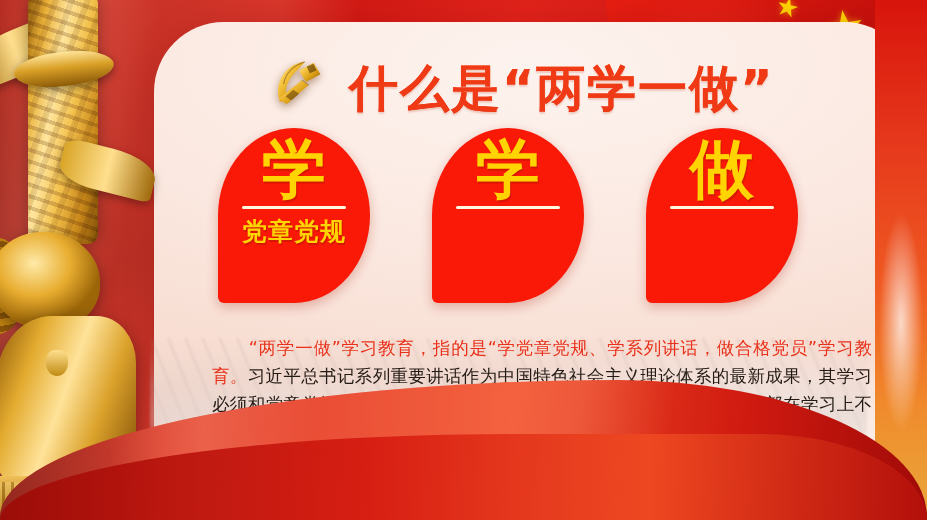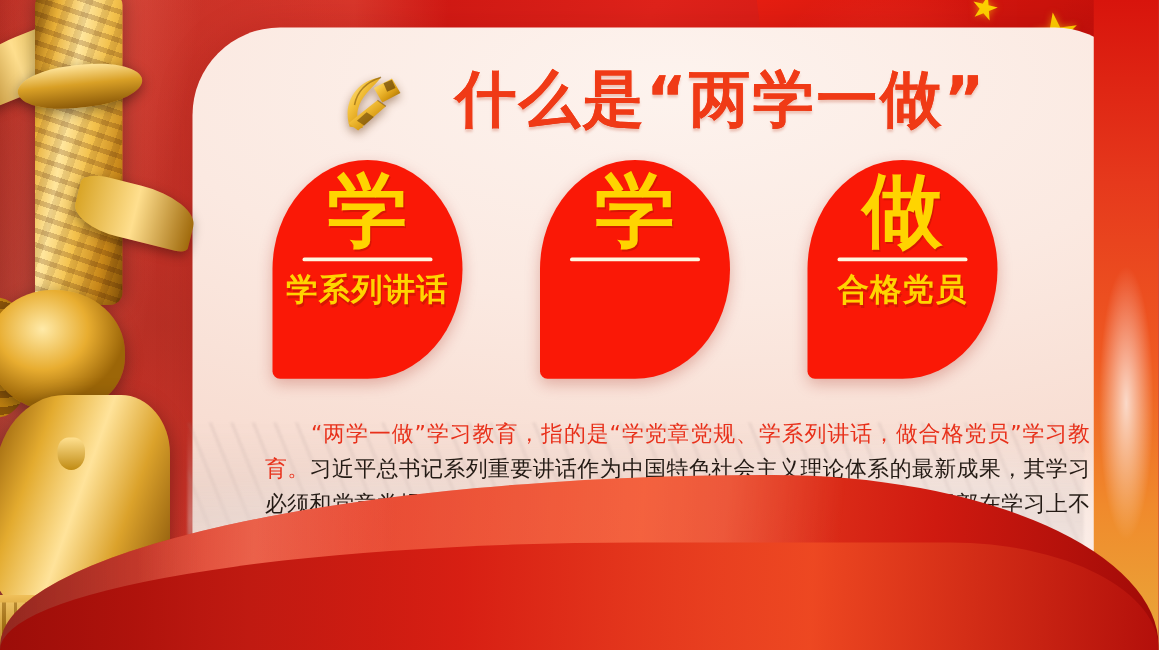--- a/index.html
+++ b/index.html
@@ -173,21 +173,21 @@
   }
   .ribbon2{
     position:absolute;left:0;right:0;bottom:0;height:86px;
     background:linear-gradient(92deg,#9c0a06,#d5190f 40%,#ef4a22 70%,#b5100b 100%);
     border-top-left-radius:55% 100%;border-top-right-radius:18% 100%;
     opacity:.9;
   }
 
   
   .title-row{
-    position:absolute;left:270px;top:55px;display:flex;align-items:flex-start;gap:32px;
+    position:absolute;left:270px;top:55px;display:flex;align-items:flex-end;gap:17px;
   }
   .emblem{
     width:62px;height:58px;flex:0 0 auto;filter:drop-shadow(0 3px 4px rgba(90,40,0,.45));
   }
   .title-text{
     font-size:49px;font-weight:bold;letter-spacing:2px;
     color:#f03a16;
     background:linear-gradient(180deg,#ff5a22,#e51f07);
     -webkit-background-clip:text;background-clip:text;
     text-shadow:0 2px 2px rgba(180,40,10,.22);
@@ -286,32 +286,31 @@
       <path d="M24 36 L30 40 L22 47 L16 43 Z" fill="#5d3a03" opacity=".55"></path>
     </svg>
     <div class="title-text">什么是“两学一做”</div>
   </div>
 
   <div class="badges">
 
     <div class="badge">
       <div class="big">学</div>
       <div class="rule"></div>
-      <div class="sub">学系列讲话</div>
+      <div class="sub">党章党规</div>
     </div>
 
     <div class="badge">
       <div class="big">学</div>
       <div class="rule"></div>
     </div>
 
     <div class="badge">
       <div class="big">做</div>
       <div class="rule"></div>
-      <div class="sub">合格党员</div>
     </div>
 
   </div>
 
   <p class="para"><span class="hl">“两学一做”学习教育，指的是“学党章党规、学系列讲话，做合格党员”学习教育。</span><span>习近平总书记系列重要讲话作为中国特色社会主义理论体系的最新成果，其学习必须和党章党规的学习同规划、同督查、同检验，这样才能推动党员干部在学习上不走过场，在行动上积极作为，做新时期名副其实的合格党员。</span></p>
 
   <div class="ribbon"></div>
   <div class="ribbon2"></div>
 
 </div>

